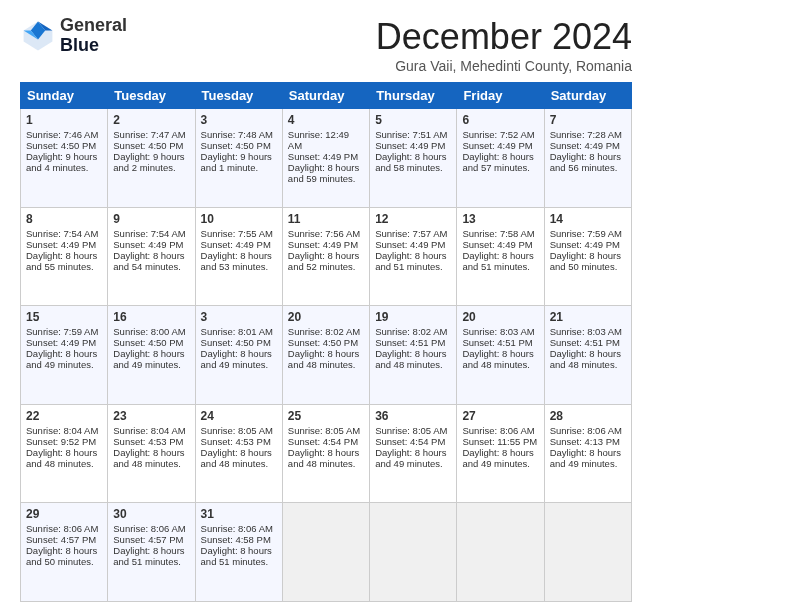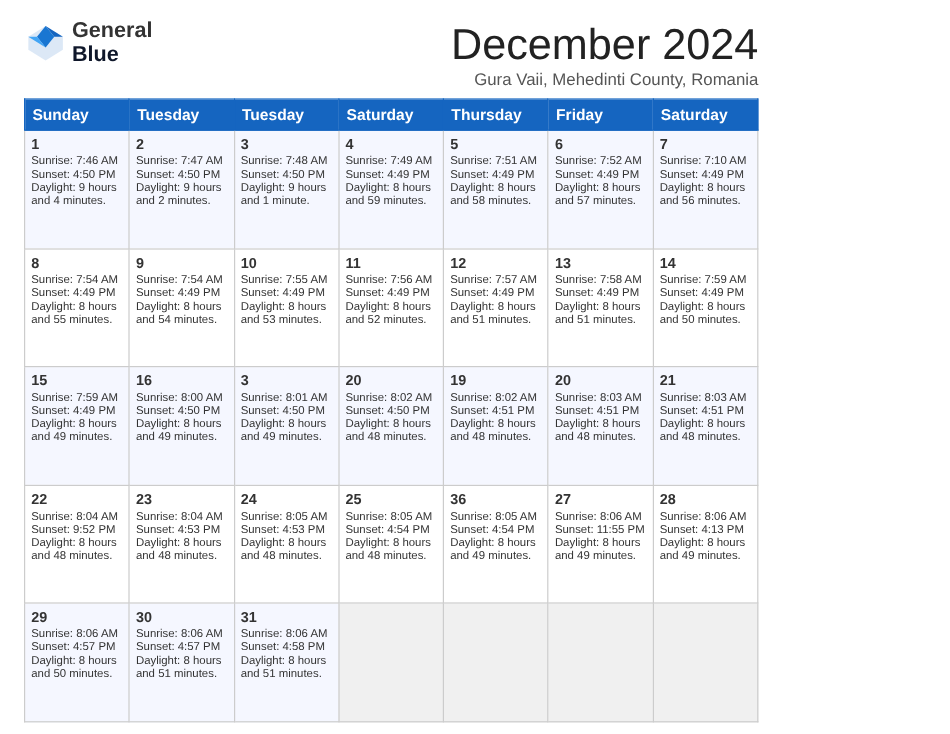--- a/index.html
+++ b/index.html
@@ -124,24 +124,24 @@
           <th>Thursday</th>
           <th>Friday</th>
           <th>Saturday</th>
         </tr>
     </thead>
     <tbody>
     <tr>
           <td><span class="day-num">1</span><span>Sunrise: 7:46 AM</span><br><span>Sunset: 4:50 PM</span><br><span>Daylight: 9 hours and 4 minutes.</span></td>
           <td><span class="day-num">2</span><span>Sunrise: 7:47 AM</span><br><span>Sunset: 4:50 PM</span><br><span>Daylight: 9 hours and 2 minutes.</span></td>
           <td><span class="day-num">3</span><span>Sunrise: 7:48 AM</span><br><span>Sunset: 4:50 PM</span><br><span>Daylight: 9 hours and 1 minute.</span></td>
-          <td><span class="day-num">4</span><span>Sunrise: 7:49 AM</span><br><span>Sunset: 4:49 PM</span><br><span>Daylight: 8 hours and 59 minutes.</span></td>
+          <td><span class="day-num">4</span><span>Sunrise: 12:49 AM</span><br><span>Sunset: 4:49 PM</span><br><span>Daylight: 8 hours and 59 minutes.</span></td>
           <td><span class="day-num">5</span><span>Sunrise: 7:51 AM</span><br><span>Sunset: 4:49 PM</span><br><span>Daylight: 8 hours and 58 minutes.</span></td>
           <td><span class="day-num">6</span><span>Sunrise: 7:52 AM</span><br><span>Sunset: 4:49 PM</span><br><span>Daylight: 8 hours and 57 minutes.</span></td>
-          <td><span class="day-num">7</span><span>Sunrise: 7:10 AM</span><br><span>Sunset: 4:49 PM</span><br><span>Daylight: 8 hours and 56 minutes.</span></td>
+          <td><span class="day-num">7</span><span>Sunrise: 7:28 AM</span><br><span>Sunset: 4:49 PM</span><br><span>Daylight: 8 hours and 56 minutes.</span></td>
         </tr>
         <tr>
           <td><span class="day-num">8</span><span>Sunrise: 7:54 AM</span><br><span>Sunset: 4:49 PM</span><br><span>Daylight: 8 hours and 55 minutes.</span></td>
           <td><span class="day-num">9</span><span>Sunrise: 7:54 AM</span><br><span>Sunset: 4:49 PM</span><br><span>Daylight: 8 hours and 54 minutes.</span></td>
           <td><span class="day-num">10</span><span>Sunrise: 7:55 AM</span><br><span>Sunset: 4:49 PM</span><br><span>Daylight: 8 hours and 53 minutes.</span></td>
           <td><span class="day-num">11</span><span>Sunrise: 7:56 AM</span><br><span>Sunset: 4:49 PM</span><br><span>Daylight: 8 hours and 52 minutes.</span></td>
           <td><span class="day-num">12</span><span>Sunrise: 7:57 AM</span><br><span>Sunset: 4:49 PM</span><br><span>Daylight: 8 hours and 51 minutes.</span></td>
           <td><span class="day-num">13</span><span>Sunrise: 7:58 AM</span><br><span>Sunset: 4:49 PM</span><br><span>Daylight: 8 hours and 51 minutes.</span></td>
           <td><span class="day-num">14</span><span>Sunrise: 7:59 AM</span><br><span>Sunset: 4:49 PM</span><br><span>Daylight: 8 hours and 50 minutes.</span></td>
         </tr>

